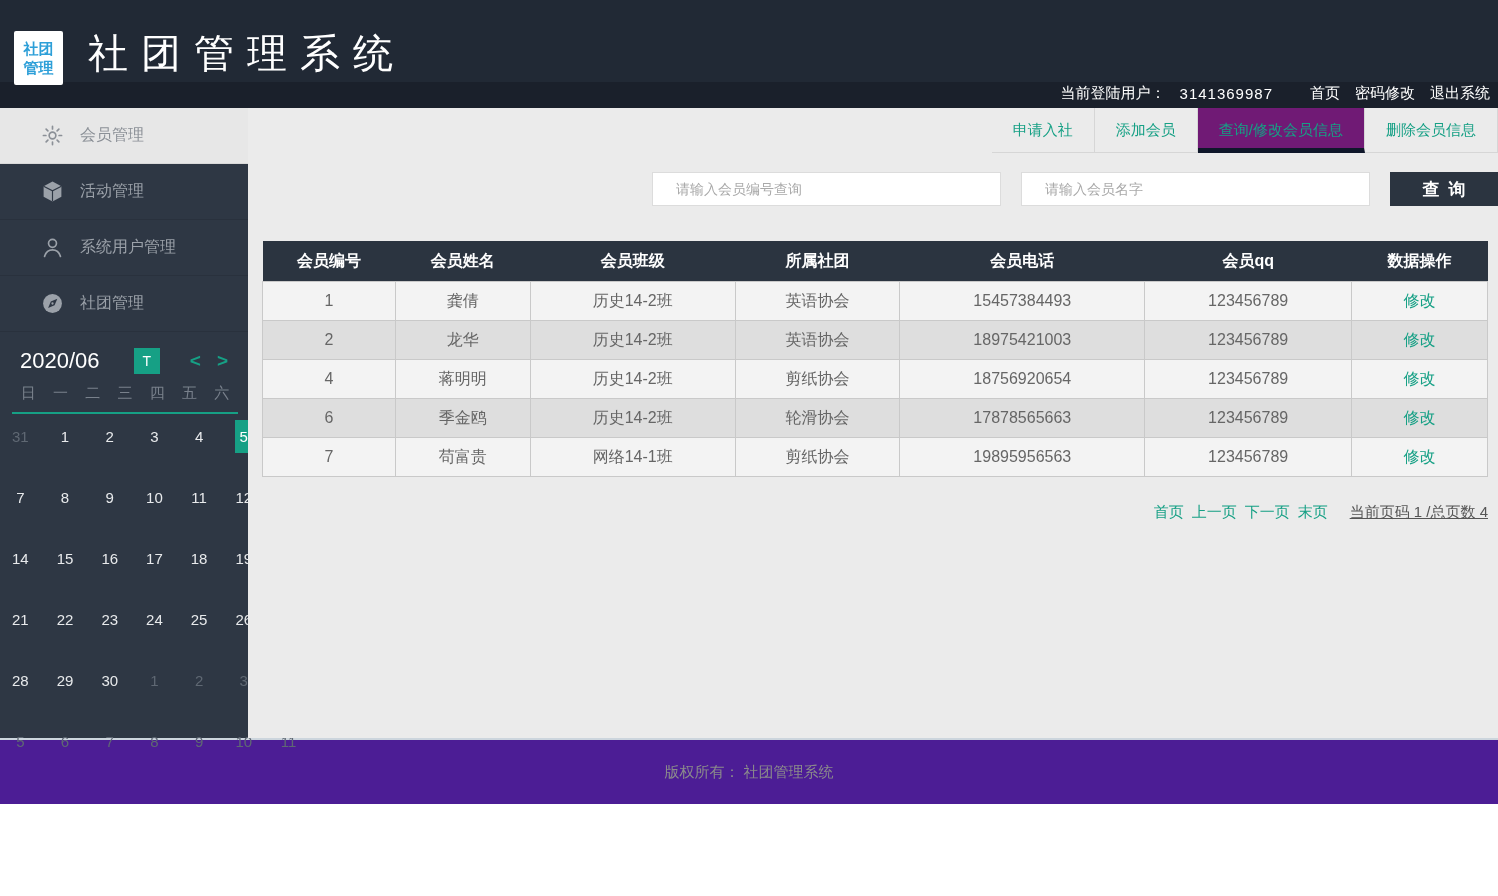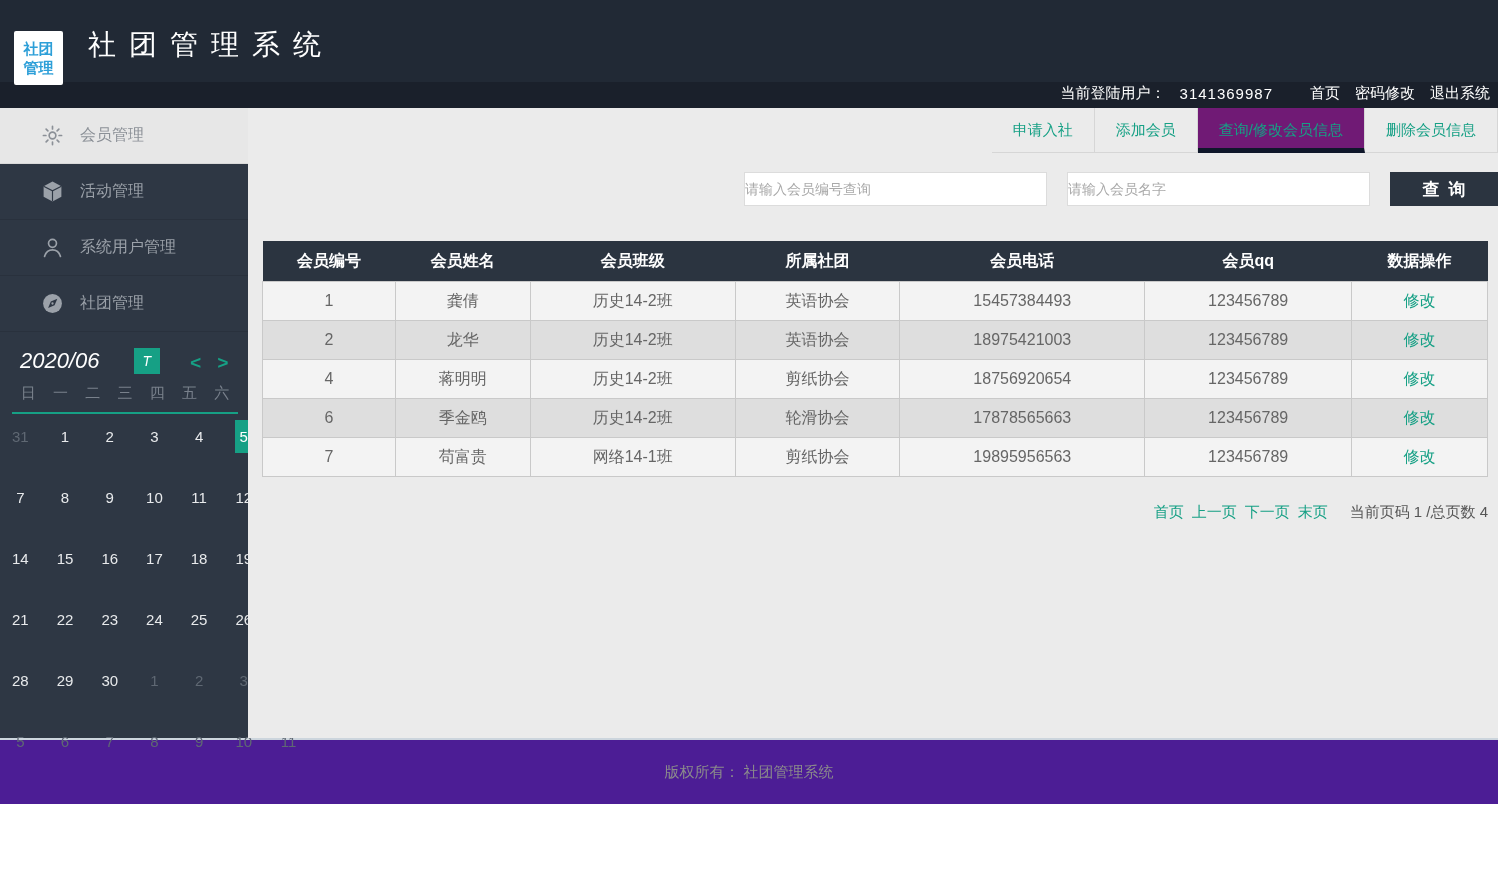--- a/index.html
+++ b/index.html
@@ -4,71 +4,71 @@
 <style>
   html,body{margin:0;padding:0;}
   body{font-family:"Liberation Sans","DejaVu Sans",sans-serif;background:#fff;}
   .page{width:1498px;height:896px;overflow:hidden;background:#fff;position:relative;}
 
   
   .header{height:108px;background:linear-gradient(#212935 0,#212935 82px,#1a202b 82px,#1a202b 108px);position:relative;}
   .logo-box{position:absolute;left:14px;top:31px;width:49px;height:54px;background:#fff;border-radius:2px;
     display:flex;flex-direction:column;align-items:center;justify-content:center;color:#2d9fd8;
     font-weight:bold;font-size:15px;line-height:19px;}
-  .app-title{position:absolute;left:88px;top:26px;color:#fff;font-size:28px;letter-spacing:13px;white-space:nowrap;}
+  .app-title{position:absolute;left:88px;top:26px;color:#fff;font-size:40px;letter-spacing:13px;white-space:nowrap;}
   .user-bar{position:absolute;right:8px;bottom:5px;display:flex;align-items:center;color:#fff;font-size:15px;}
   .user-label{margin-right:14px;}
   .user-name{margin-right:22px;letter-spacing:1px;}
   .user-link{color:#fff;text-decoration:none;margin-left:15px;cursor:pointer;}
 
   
   .main{display:flex;height:630px;}
   .sidebar{width:248px;flex-shrink:0;background:#2e3744;}
   .menu-item{height:55px;display:flex;align-items:center;padding-left:40px;color:#9ba1a9;font-size:16px;
     border-bottom:1px solid #29313d;cursor:pointer;}
   .menu-item .icon{width:24px;height:24px;margin-right:16px;display:inline-flex;align-items:center;justify-content:center;}
   .menu-item.active{background:#e7e7e7;color:#8b9097;border-bottom:1px solid #d9d9d9;}
 
   
   .calendar{padding:16px 10px 0 12px;}
-  .cal-head{display:flex;align-items:flex-end;margin:0 2px 10px 8px;font-style:italic;}
+  .cal-head{display:flex;align-items:center;margin:0 2px 10px 8px;}
   .cal-title{color:#fff;font-size:22px;flex:1;}
   .cal-today{width:26px;height:26px;background:#16a085;color:#fff;font-size:14px;text-align:center;line-height:26px;
     margin-right:22px;cursor:pointer;}
   .cal-arrow{color:#16a085;font-size:19px;font-weight:bold;padding:0 8px;cursor:pointer;}
   .cal-weekdays{display:grid;grid-template-columns:repeat(7,1fr);text-align:center;color:#79818c;font-size:15px;
     padding-bottom:9px;border-bottom:2px solid #16a085;}
   .cal-grid{display:grid;grid-template-columns:repeat(7,1fr);text-align:center;font-size:15px;margin-top:6px;gap:28px;}
   .cal-cell{height:33px;line-height:33px;color:#e8eaec;cursor:pointer;}
   .cal-cell.dim{color:#5f6873;}
   .cal-cell.selected{background:#16a085;color:#fff;}
 
   
   .content{flex:1;background:#ebebeb;display:flex;flex-direction:column;min-width:0;align-items:flex-end;}
   .tabbar{display:flex;height:44px;border-bottom:1px solid #d6d6d6;}
   .tab{padding:0 21px;line-height:44px;color:#16a085;font-size:15px;border-right:1px solid #d6d6d6;cursor:pointer;white-space:nowrap;}
   .tab.active{background:#701a75;margin-bottom:-1px;border-bottom:5px solid #0f172a;}
 
   .search-row{display:flex;align-items:center;margin:19px 0 0 220px;}
-  .search-input{width:301px;height:32px;border:1px solid #dcdcdc;background:#fff;padding:0 0;font-size:14px;
+  .search-input{width:301px;height:32px;border:1px solid #dcdcdc;background:#fff;padding:0 23px;font-size:14px;
     color:#333;outline:none;margin-right:20px;font-family:inherit;}
   .search-input::placeholder{color:#a9a9a9;}
   .search-btn{width:108px;height:34px;background:#2b3440;color:#fff;border:none;font-size:17px;font-weight:bold;
     letter-spacing:9px;text-indent:9px;cursor:pointer;font-family:inherit;}
 
   .member-table{border-collapse:collapse;margin:35px 10px 0 14px;font-size:16px;table-layout:fixed;}
   .member-table th{background:#2b3440;color:#fff;height:38px;font-weight:bold;font-size:16px;}
   .member-table td{height:36px;text-align:center;color:#666;border:1px solid #c9c9c9;}
   .member-table tr.odd td{background:#f3f3f3;}
   .member-table tr.even td{background:#dedede;}
   .edit-link{color:#16a085;text-decoration:none;cursor:pointer;}
 
   .pagination{display:flex;justify-content:flex-end;align-items:center;margin:26px 10px 0 0;font-size:15px;color:#555;}
   .page-link{color:#16a085;text-decoration:none;margin-left:8px;cursor:pointer;}
-  .page-info{margin-left:22px;color:#555;}
+  .page-info{margin-left:22px;color:#555;text-decoration:underline;}
 
   
   .footer{height:64px;background:#4c1d95;border-top:2px solid #ccd5dd;display:flex;align-items:center;
     justify-content:center;color:#8b8b8b;font-size:15px;}
 </style>
 </head>
 <body>
 
 <div class="page">
 

